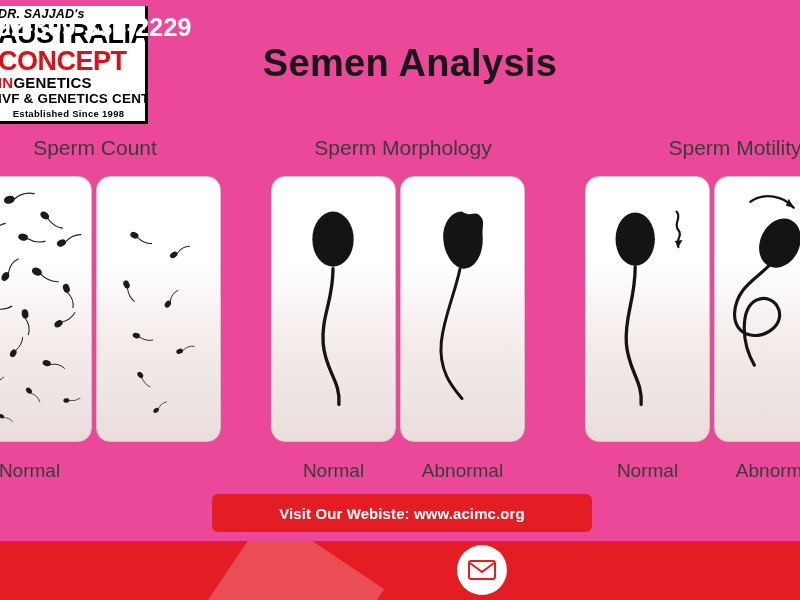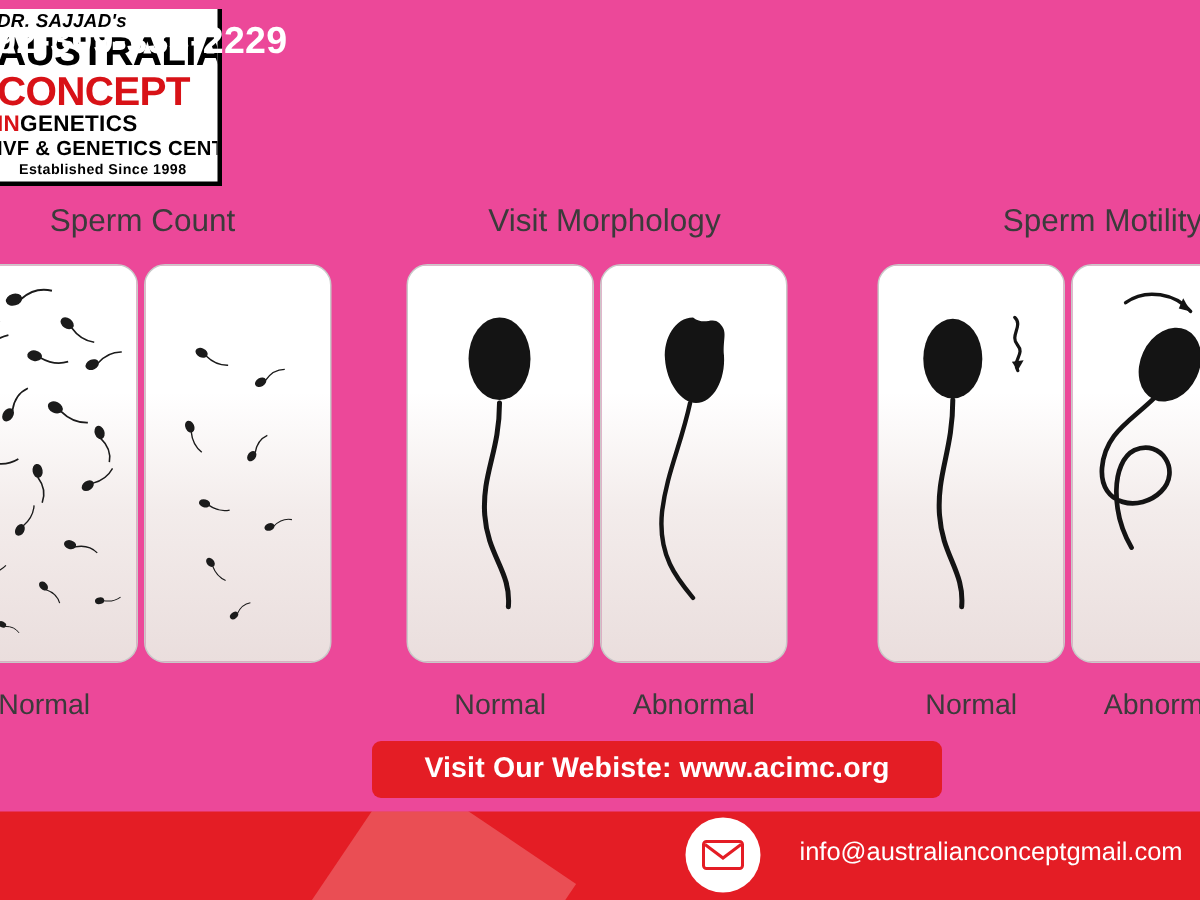--- a/index.html
+++ b/index.html
@@ -121,24 +121,23 @@
   #website-pill {
     position: absolute;
     left: 212px; top: 494px;
     width: 380px; height: 38px;
     background: #e41d25;
     border-radius: 6px;
     display: flex;
     align-items: center;
     justify-content: center;
     color: #ffffff;
-    font-size: 19px;
+    font-size: 15px;
     font-weight: bold;
     letter-spacing: .1px;
-    margin-left: 36px;
   }
 
   
   #footer {
     position: absolute;
     left: 0; top: 541px;
     width: 800px; height: 59px;
     background: #e41d25;
     overflow: hidden;
   }
@@ -187,23 +186,24 @@
 
   <div id="logo">
     <div class="l-dr">DR. SAJJAD's</div>
     <div class="l-aus">AUSTRALIAN</div>
     <div class="l-con">CONCEPT</div>
     <div class="l-inf"><span class="red">IN</span><span>GENETICS</span></div>
     <div class="l-gen">IVF &amp; GENETICS CENTER</div>
     <div class="l-est">Established Since 1998</div>
   </div>
 
+  <div id="title">Semen Analysis</div>
 
   <div class="section-head" id="head-count">Sperm Count</div>
-  <div class="section-head" id="head-morph">Visit Morphology</div>
+  <div class="section-head" id="head-morph">Sperm Morphology</div>
   <div class="section-head" id="head-motil">Sperm Motility</div>
 
   <div class="card" id="card-1">
     <svg viewBox="0 0 125 266">
       <g fill="#1b1b1b">
         <g transform="translate(10,28) rotate(20) scale(0.75)">
           <ellipse cx="0" cy="0" rx="7" ry="5"></ellipse>
             <path d="M6 1 Q20 6 32 0" stroke="#1b1b1b" stroke-width="1.6" fill="none"></path>
         </g>
         <g transform="translate(42,22) rotate(-15) scale(0.8)">
@@ -372,15 +372,14 @@
   <div id="footer">
     <div class="diag"></div>
   </div>
   <div id="phone">+92-309-333-2229</div>
   <div id="mail-icon">
     <svg width="28" height="20" viewBox="0 0 28 20">
       <rect x="1" y="1" width="26" height="18" rx="2" fill="#ffffff" stroke="#e41d25" stroke-width="2"></rect>
       <path d="M2 3 L14 12 L26 3" fill="none" stroke="#e41d25" stroke-width="2"></path>
     </svg>
   </div>
-  <div id="email-text">info@australianconceptgmail.com</div>
 
 </div>
 
 </body></html>

